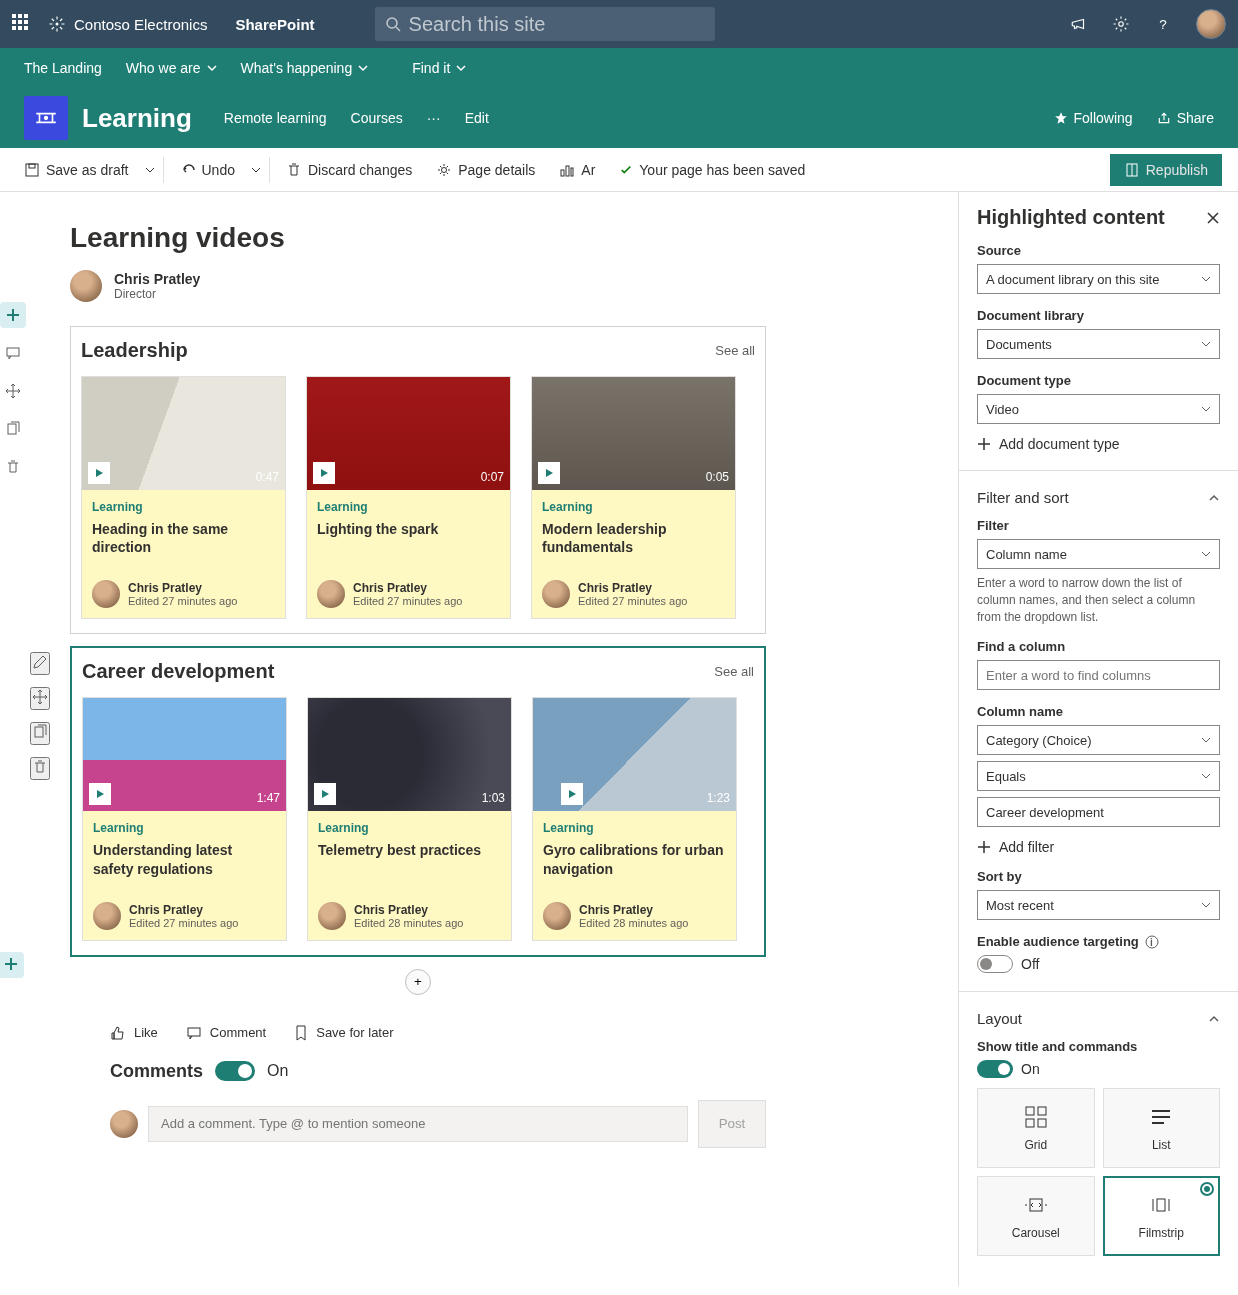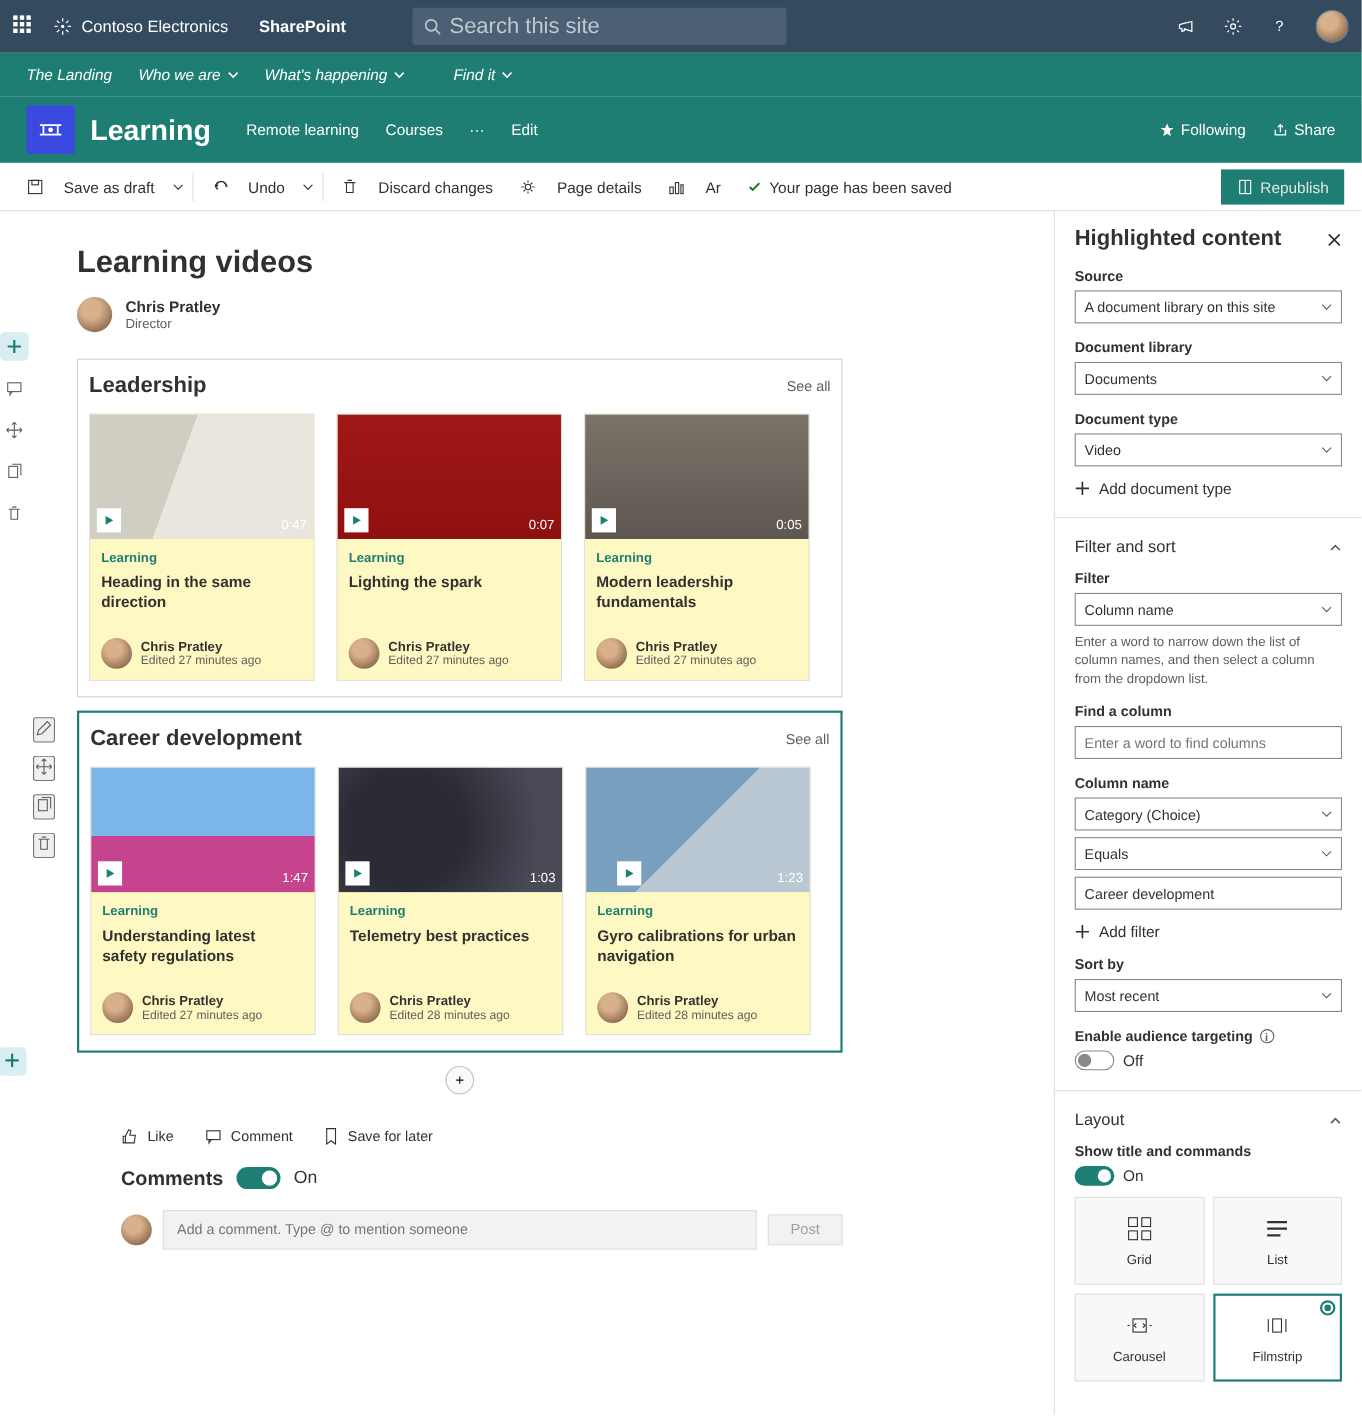--- a/index.html
+++ b/index.html
@@ -10,29 +10,29 @@
 .brand-logo { display:flex; align-items:center; gap:8px; font-size:15px; }
 .brand-logo svg { width:18px; height:18px; }
 .sp-label { margin-left: 28px; font-size: 15px; font-weight: 600; }
 .search-box { margin-left: 60px; width: 340px; height: 34px; background: #4b6074; border-radius: 3px; display: flex; align-items: center; padding: 0 10px; }
 .search-box input { background: transparent; border: none; color: #d0d6dc; font-size: 20px; flex: 1; outline: none; }
 .search-box input::placeholder { color: #c0c8d0; }
 .suite-right { margin-left: auto; display: flex; align-items: center; gap: 24px; }
 .suite-icon { width:18px; height:18px; fill:#fff; }
 .avatar { width: 30px; height: 30px; border-radius: 50%; background: radial-gradient(circle at 40% 35%, #d9b08c 30%, #7a5a3f 90%); border:1px solid #6b829a; }
 .hub-nav { height: 40px; background: #1f7e74; display: flex; align-items: center; padding: 0 24px; gap: 24px; color: #fff; font-size: 14px; }
-.hub-nav .item { display:flex; align-items:center; gap:6px; cursor:pointer;font-style:italic; }
+.hub-nav .item { display:flex; align-items:center; gap:6px; cursor:pointer; }
 .chev-down { width:10px; height:10px; }
 .site-header { height: 60px; background: #1f7e74; display: flex; align-items: center; padding: 0 24px; color:#fff; }
 .site-logo { width: 44px; height: 44px; background: #3b49df; display:flex; align-items:center; justify-content:center; border-radius:2px; margin-right:14px; }
 .site-title { font-size: 26px; font-weight: 700; margin-right: 32px; }
 .site-nav { display:flex; gap:24px; font-size:14px; align-items:flex-end; }
 .site-actions { margin-left:auto; display:flex; gap:24px; font-size:14px; align-items:center;}
 .cmd-bar { height:44px; border-bottom:1px solid #e1dfdd; display:flex; align-items:center; padding:0 16px; gap:8px; font-size:14px; }
-.cmd-bar .cmd { display:flex; align-items:center; gap:18px; padding:6px 8px; cursor:pointer; }
+.cmd-bar .cmd { display:flex; align-items:center; gap:6px; padding:6px 8px; cursor:pointer; }
 .cmd-bar .sep { width:1px; height:26px; background:#e1dfdd; }
 .republish { margin-left:auto; background:#1f7e74; color:#e5e5e5; padding:8px 14px; display:flex; align-items:center; gap:6px; }
 .saved-msg { margin-left:8px; display:flex; align-items:center; gap:6px; color:#323130;}
 .main-layout { display:flex; }
 .page-col { width: 776px; padding: 0 0 20px 0; position:relative; }
 .left-rail { position:absolute; left:-2px; top:110px; width:30px; display:flex; flex-direction:column; align-items:center; gap:12px; }
 .left-rail button { width:26px; height:26px; background:transparent; border:none; display:flex; align-items:center; justify-content:center; cursor:pointer;}
 .add-btn { background:#d8eef0 !important; border-radius:4px;}
 .content-area { margin-left: 60px; margin-top:12px; padding: 10px 10px 0 10px; }
 .page-title { font-size: 28px; font-weight: 600; margin: 8px 0 16px 0; }
@@ -60,21 +60,21 @@
 .section-add { display:flex; justify-content:center; margin:6px 0 20px 0; position:relative;}
 .section-add button{ width:26px; height:26px; border-radius:50%; border:1px solid #c0c0c0; background:#fafafa;}
 .social-row{ display:flex; gap:28px; margin:30px 0 20px 40px; font-size:13px; align-items:center;}
 .social-row .sc{display:flex;align-items:center;gap:8px;}
 .comments-header{display:flex;align-items:center;gap:12px;margin-left:40px;}
 .comments-header h3{font-size:18px;font-weight:600;}
 .toggle{width:40px;height:20px;border-radius:10px;background:#1f7e74;position:relative;}
 .toggle .knob{width:14px;height:14px;border-radius:50%;background:#fff;position:absolute;top:3px;right:3px;}
 .comment-input{display:flex;gap:10px;margin:18px 0 0 40px;align-items:center;}
 .comment-input input{flex:1;height:36px;border:1px solid #e1dfdd;padding:0 12px;background:#f3f2f1;font-size:13px;}
-.comment-input button{width:68px;height:28px;border:1px solid #e1dfdd;background:#f3f2f1;color:#a0a0a0;}
+.comment-input button{width:68px;height:48px;border:1px solid #e1dfdd;background:#f3f2f1;color:#a0a0a0;}
 
 .panel { width: 280px; margin-left:auto; border-left:1px solid #e1dfdd; background:#fff; padding: 14px 18px 30px 18px; font-size:14px;}
 .panel h2 { font-size:20px; font-weight:600; display:flex; justify-content:space-between; align-items:center;}
 .panel-section { margin-top:14px; }
 .panel-label { font-size:13px; font-weight:600; margin-bottom:6px; display:block;}
 .select-box { width:100%; height:30px; border:1px solid #8a8886; background:#fff; display:flex; align-items:center; justify-content:space-between; padding:0 8px; font-size:13px;}
 .link-row { display:flex; align-items:center; gap:8px; margin-top:12px; color:#323130; font-size:14px;}
 .panel-divider{height:1px;background:#e1dfdd;margin:18px -18px;}
 .section-header { display:flex; justify-content:space-between; align-items:center; font-size:15px; margin-bottom:12px;}
 .small-help{font-size:12px;color:#605e5c;margin-top:6px;line-height:1.4;}

